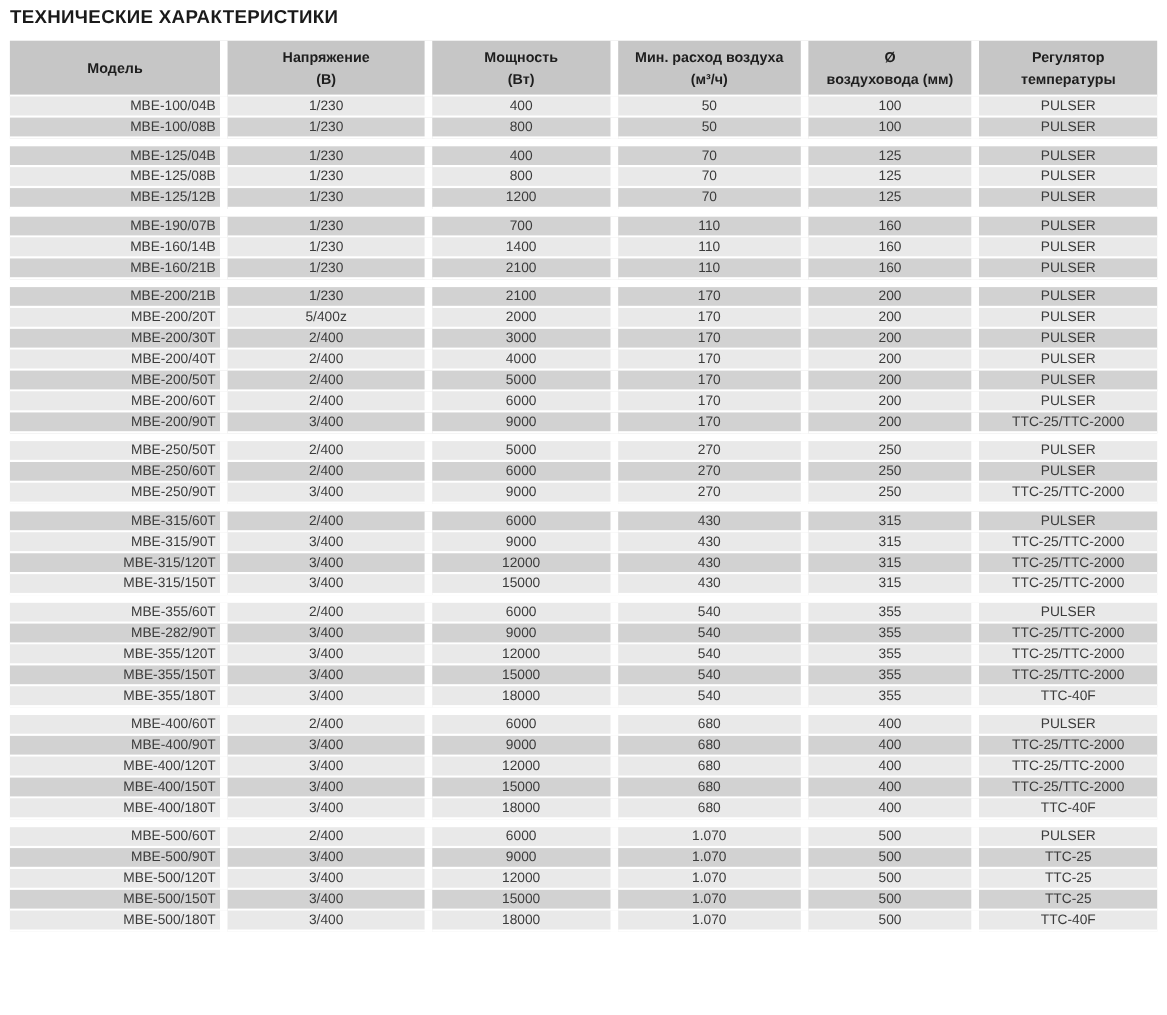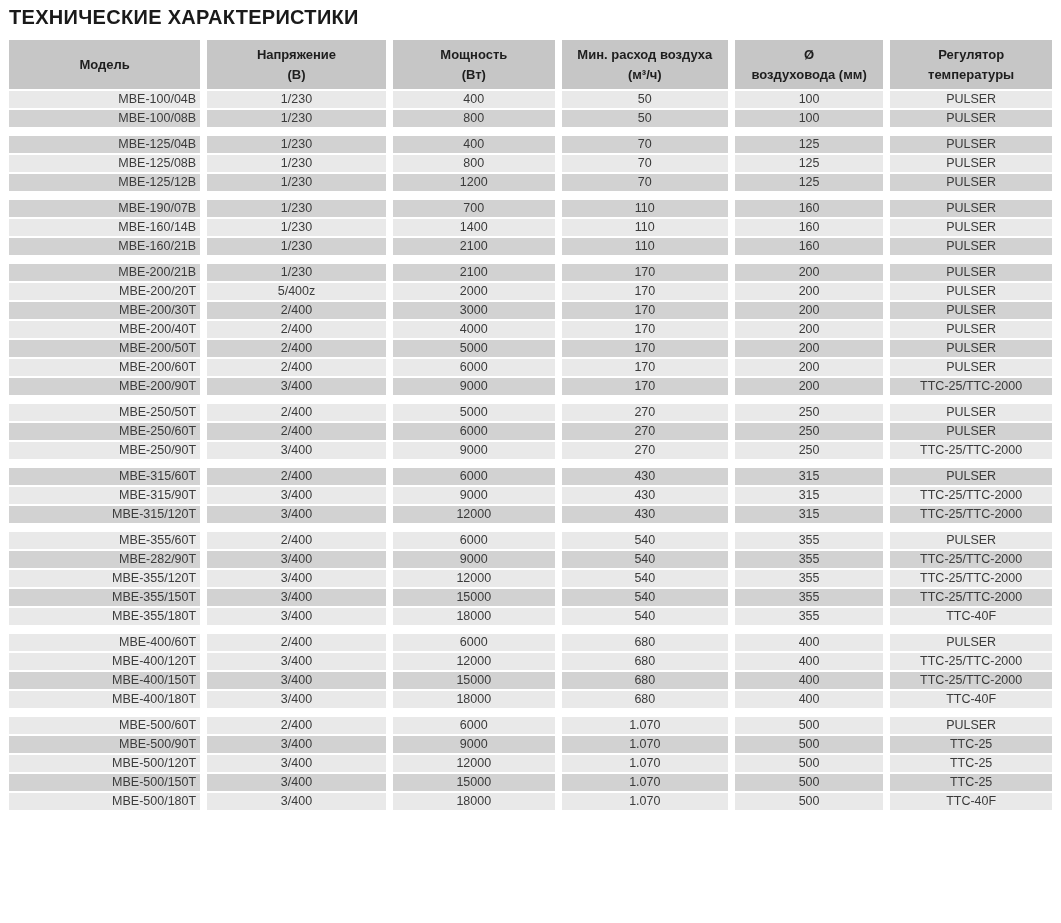--- a/index.html
+++ b/index.html
@@ -8,21 +8,21 @@
     --row-dark:#d2d2d2;
     --cell-text:#3b3b3b;
     --header-text:#1e1e1e;
     --title-text:#1a1a1a;
     --gap-color:#ffffff;
   }
   html,body{margin:0;padding:0;background:#fff;}
   body{font-family:"Liberation Sans","DejaVu Sans",sans-serif;}
   .page{width:1061px;box-sizing:border-box;padding:4px 9px 3px 9px;}
   .title{
-    font-size:20px;font-weight:bold;color:var(--title-text);
+    font-size:17px;font-weight:bold;color:var(--title-text);
     letter-spacing:.3px;margin:2px 0 11px 0;
   }
   table.spec{
     width:100%;border-collapse:separate;border-spacing:0;table-layout:fixed;
   }
   th,td{
     border-right:7px solid var(--gap-color);
     border-bottom:2px solid var(--gap-color);
     overflow:hidden;white-space:nowrap;
   }
@@ -289,20 +289,28 @@
           <td>TTC-25/TTC-2000</td>
         </tr>
         <tr class="dark">
           <td class="model">MBE-315/120T</td>
           <td>3/400</td>
           <td>12000</td>
           <td>430</td>
           <td>315</td>
           <td>TTC-25/TTC-2000</td>
         </tr>
+        <tr class="light">
+          <td class="model">MBE-315/150T</td>
+          <td>3/400</td>
+          <td>15000</td>
+          <td>430</td>
+          <td>315</td>
+          <td>TTC-25/TTC-2000</td>
+        </tr>
         <tr class="sep">
           <td></td>
           <td></td>
           <td></td>
           <td></td>
           <td></td>
           <td></td>
         </tr>
         <tr class="light">
           <td class="model">MBE-355/60T</td>
@@ -352,20 +360,28 @@
           <td></td>
           <td></td>
         </tr>
         <tr class="light">
           <td class="model">MBE-400/60T</td>
           <td>2/400</td>
           <td>6000</td>
           <td>680</td>
           <td>400</td>
           <td>PULSER</td>
+        </tr>
+        <tr class="dark">
+          <td class="model">MBE-400/90T</td>
+          <td>3/400</td>
+          <td>9000</td>
+          <td>680</td>
+          <td>400</td>
+          <td>TTC-25/TTC-2000</td>
         </tr>
         <tr class="light">
           <td class="model">MBE-400/120T</td>
           <td>3/400</td>
           <td>12000</td>
           <td>680</td>
           <td>400</td>
           <td>TTC-25/TTC-2000</td>
         </tr>
         <tr class="dark">

